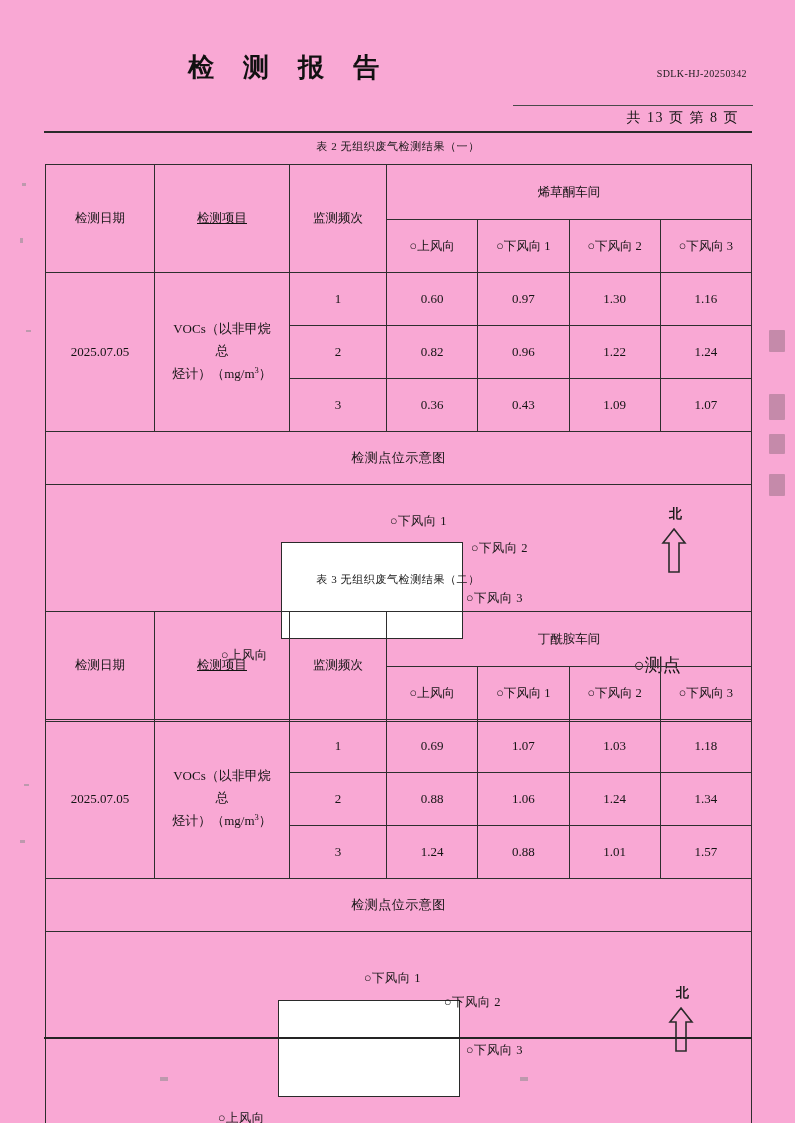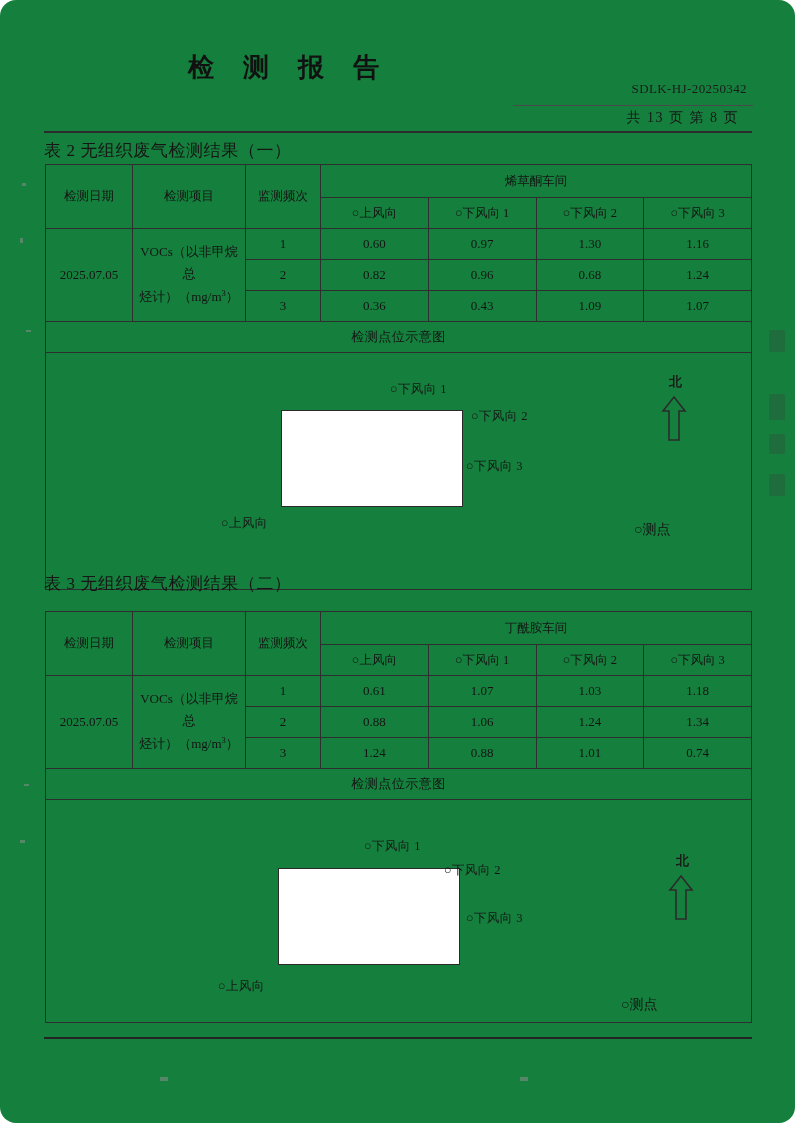--- a/index.html
+++ b/index.html
@@ -14,41 +14,40 @@
     font-family: "Liberation Serif", "DejaVu Serif", serif;
     color: #161616;
     overflow: hidden;
   }
 
   .page {
     position: absolute;
     left: 0; top: 0;
     width: 795px;
     height: 1123px;
-    background: #15803d;
-    border-radius: 16px;
+    background: #f9a8d4;
   }
 
   
   .report-title {
     position: absolute;
     left: 188px;
     top: 50px;
     font-size: 26px;
     font-weight: bold;
     letter-spacing: 10px;
     font-family: "DejaVu Serif", "Liberation Serif", serif;
     color: #111;
     white-space: nowrap;
   }
   .report-no {
     position: absolute;
     right: 48px;
-    top: 81px;
-    font-size: 13px;
+    top: 68px;
+    font-size: 10px;
     letter-spacing: 0.4px;
     color: #1b1b1b;
     white-space: nowrap;
   }
   .report-no-rule {
     position: absolute;
     right: 42px;
     top: 105px;
     width: 240px;
     height: 1px;
@@ -69,21 +68,22 @@
     width: 708px;
     height: 2px;
     background: #2b2b2b;
   }
 
   
   .tbl-caption {
     position: absolute;
     width: 708px;
     left: 44px;
-    font-size: 17px;
+    text-align: center;
+    font-size: 11px;
     letter-spacing: 0.6px;
   }
   #cap2 { top: 139px; }
   #cap3 { top: 572px; }
 
   
   .dtable {
     position: absolute;
     left: 45px;
     width: 707px;
@@ -92,25 +92,25 @@
     font-size: 12.5px;
   }
   #table2 { top: 164px; }
   #table3 { top: 611px; }
 
   .dtable td, .dtable th {
     border: 1px solid #2e2e2e;
     text-align: center;
     vertical-align: middle;
     font-weight: normal;
-    padding: 1px;
+    padding: 12px;
     color: #141414;
   }
   .c-date  { width: 84px; }
-  .c-item  { width: 110px; }
+  .c-item  { width: 110px; text-decoration: underline; }
   .c-freq  { width: 72px; }
   .c-val   { width: 110px; }
 
   .h-top td { height: 30px; }
   .h-sub td { height: 28px; font-size: 12.5px; }
   .row-data td { height: 28px; font-size: 13px; }
 
   .cell-date { font-size: 12.5px; }
   .cell-item {
     font-size: 12.5px;
@@ -155,21 +155,21 @@
     position: absolute;
     font-size: 13px;
     font-weight: 600;
     color: #1a1a1a;
   }
   .north-arrow {
     position: absolute;
   }
   .legend-pt {
     position: absolute;
-    font-size: 14px;
+    font-size: 18px;
     white-space: nowrap;
   }
 
   
   .foot-rule {
     position: absolute;
     left: 44px;
     top: 1037px;
     width: 708px;
     height: 2px;
@@ -244,21 +244,21 @@
       <td class="cell-freq">1</td>
       <td>0.60</td>
       <td>0.97</td>
       <td>1.30</td>
       <td>1.16</td>
     </tr>
     <tr class="row-data">
       <td class="cell-freq">2</td>
       <td>0.82</td>
       <td>0.96</td>
-      <td>0.68</td>
+      <td>1.22</td>
       <td>1.24</td>
     </tr>
     <tr class="row-data">
       <td class="cell-freq">3</td>
       <td>0.36</td>
       <td>0.43</td>
       <td>1.09</td>
       <td>1.07</td>
     </tr>
     <tr class="diag-title">
@@ -301,38 +301,38 @@
       <td class="c-val">○下风向 2</td>
       <td class="c-val">○下风向 3</td>
     </tr>
     <tr class="row-data">
       <td class="cell-date" rowspan="3">2025.07.05</td>
       <td class="cell-item" rowspan="3">
         <span>VOCs（以非甲烷总</span><br>
         <span>烃计）（mg/m</span><sup>3</sup><span>）</span>
       </td>
       <td class="cell-freq">1</td>
-      <td>0.61</td>
+      <td>0.69</td>
       <td>1.07</td>
       <td>1.03</td>
       <td>1.18</td>
     </tr>
     <tr class="row-data">
       <td class="cell-freq">2</td>
       <td>0.88</td>
       <td>1.06</td>
       <td>1.24</td>
       <td>1.34</td>
     </tr>
     <tr class="row-data">
       <td class="cell-freq">3</td>
       <td>1.24</td>
       <td>0.88</td>
       <td>1.01</td>
-      <td>0.74</td>
+      <td>1.57</td>
     </tr>
     <tr class="diag-title">
       <td colspan="7">检测点位示意图</td>
     </tr>
     <tr class="diag-body">
       <td colspan="7">
         <div class="diagram">
           <div class="building" style="left:232px; top:68px; width:180px; height:95px;"></div>
           <div class="pt" style="left:318px; top:38px;">○下风向 1</div>
           <div class="pt" style="left:398px; top:62px;">○下风向 2</div>

